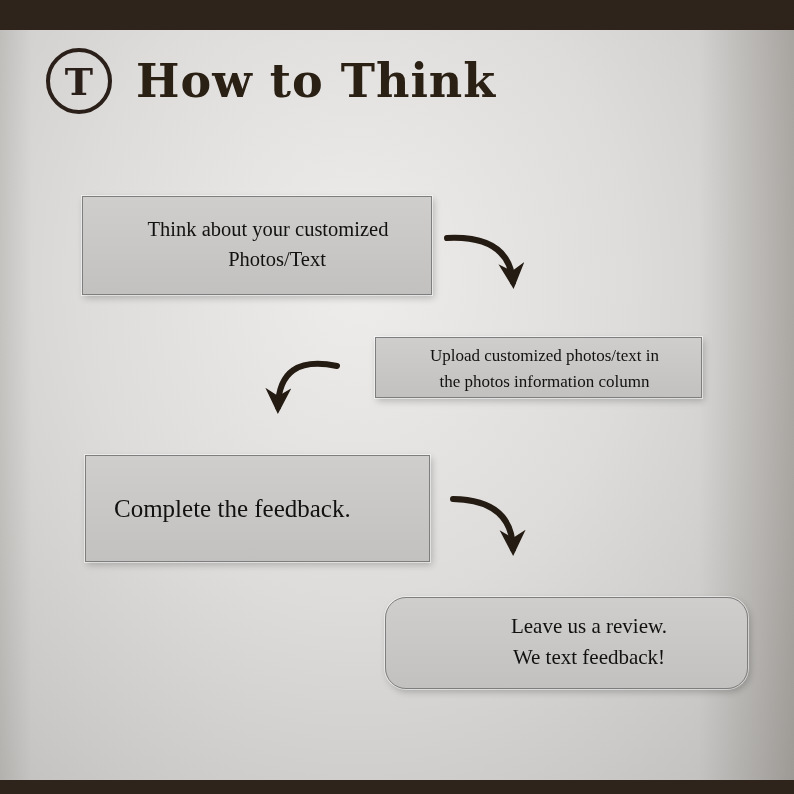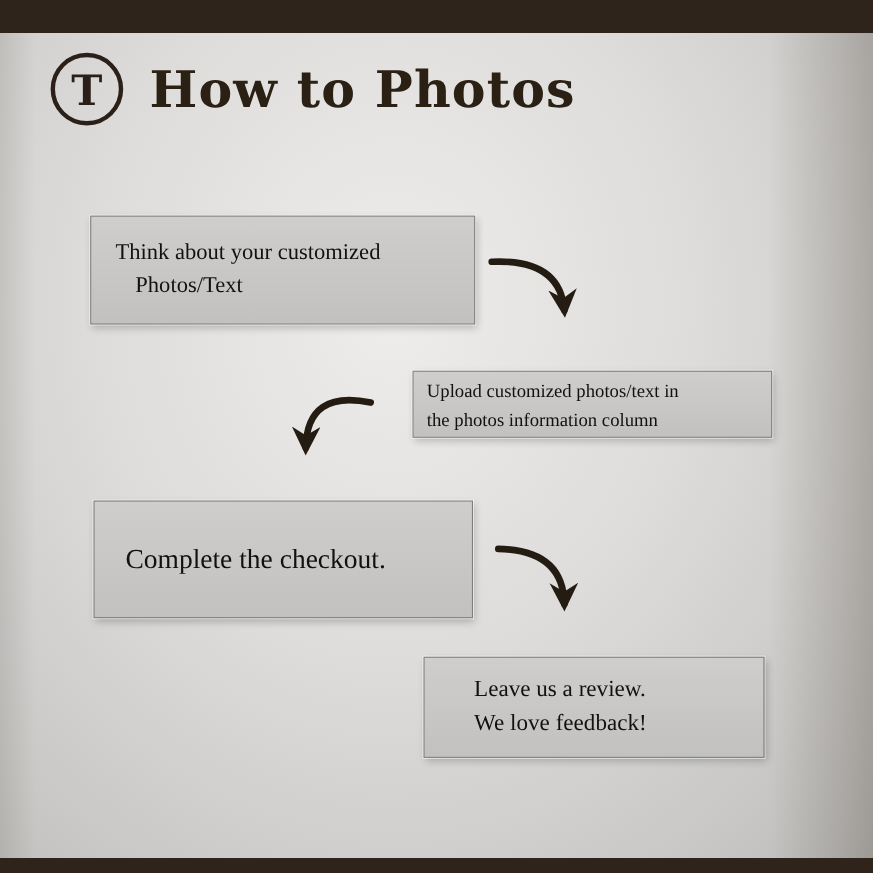--- a/index.html
+++ b/index.html
@@ -47,71 +47,72 @@
     white-space: nowrap;
   }
 
   .step-box {
     position: absolute;
     background: linear-gradient(#cfcecc, #c2c1bf);
     border: 1px solid #7e7e7e;
     box-shadow: 0 0 0 1px rgba(255,255,255,0.55), 2px 3px 7px rgba(0,0,0,0.22);
     color: #111;
     box-sizing: border-box;
+    text-align: center;
   }
   .step-box .line { display: block; }
 
   .box-1 { left: 82px;  top: 196px; width: 350px; height: 99px;
            font-size: 20.5px; line-height: 30px; padding: 17px 0 0 22px; }
   .box-1 .line2 { margin-left: 18px; }
 
   .box-2 { left: 375px; top: 337px; width: 327px; height: 61px;
            font-size: 17px; line-height: 26px; padding: 5px 0 0 12px; }
 
   .box-3 { left: 85px;  top: 455px; width: 345px; height: 107px;
            font-size: 25px; display: flex; align-items: center; padding-left: 28px; }
 
-  .box-4 { left: 385px; top: 597px; width: 310px; height: 92px;
-           font-size: 21px; line-height: 31px; padding: 13px 0 0 45px; }
+  .box-4 { left: 385px; top: 597px; width: 363px; height: 92px;
+           font-size: 21px; line-height: 31px; padding: 13px 0 0 45px; border-radius: 21px; }
 
   .arrows-layer {
     position: absolute; inset: 0;
     pointer-events: none;
   }
 </style>
 </head>
 <body>
 
 <div class="bar bar-top"></div>
 <div class="vignette"></div>
 
 <div class="header">
   <div class="logo-circle">
     <span>T</span>
   </div>
-  <div class="title">How to Photos</div>
+  <div class="title">How to Think</div>
 </div>
 
 <div class="step-box box-1">
   <span class="line">Think about your customized</span>
   <span class="line line2">Photos/Text</span>
 </div>
 
 <div class="step-box box-2">
   <span class="line">Upload customized photos/text in</span>
   <span class="line">the photos information column</span>
 </div>
 
 <div class="step-box box-3">
-  <span class="line">Complete the checkout.</span>
+  <span class="line">Complete the feedback.</span>
 </div>
 
 <div class="step-box box-4">
   <span class="line">Leave us a review.</span>
-  <span class="line">We love feedback!</span>
+  <span class="line">We text feedback!</span>
 </div>
 
 <svg class="arrows-layer" width="794" height="794" viewBox="0 0 794 794">
   <defs>
     <marker id="arrowhead" markerUnits="userSpaceOnUse" markerWidth="34" markerHeight="34" refX="19" refY="13" orient="auto">
       <path d="M0,0 L26,13 L0,26 L8,13 Z" fill="#241b12"></path>
     </marker>
   </defs>
   <path d="M447,238 Q509,235 513,282" fill="none" stroke="#241b12" stroke-width="6" stroke-linecap="round" marker-end="url(#arrowhead)"></path>
   <path d="M337,366 Q279,354 278,407" fill="none" stroke="#241b12" stroke-width="6" stroke-linecap="round" marker-end="url(#arrowhead)"></path>

